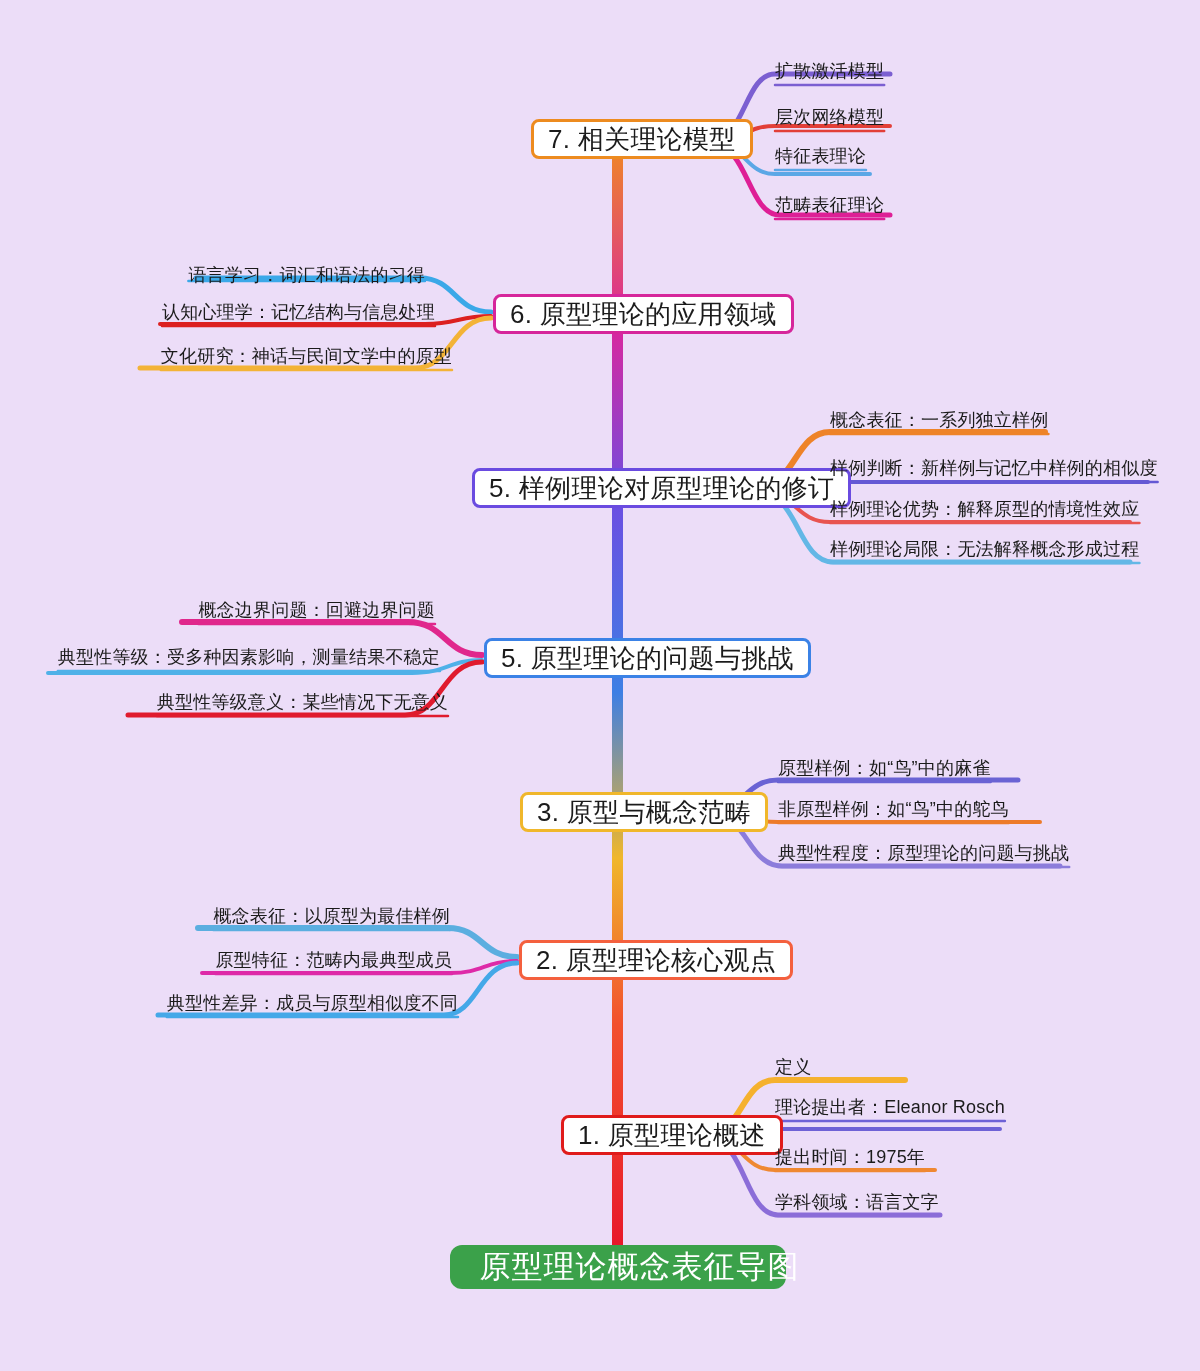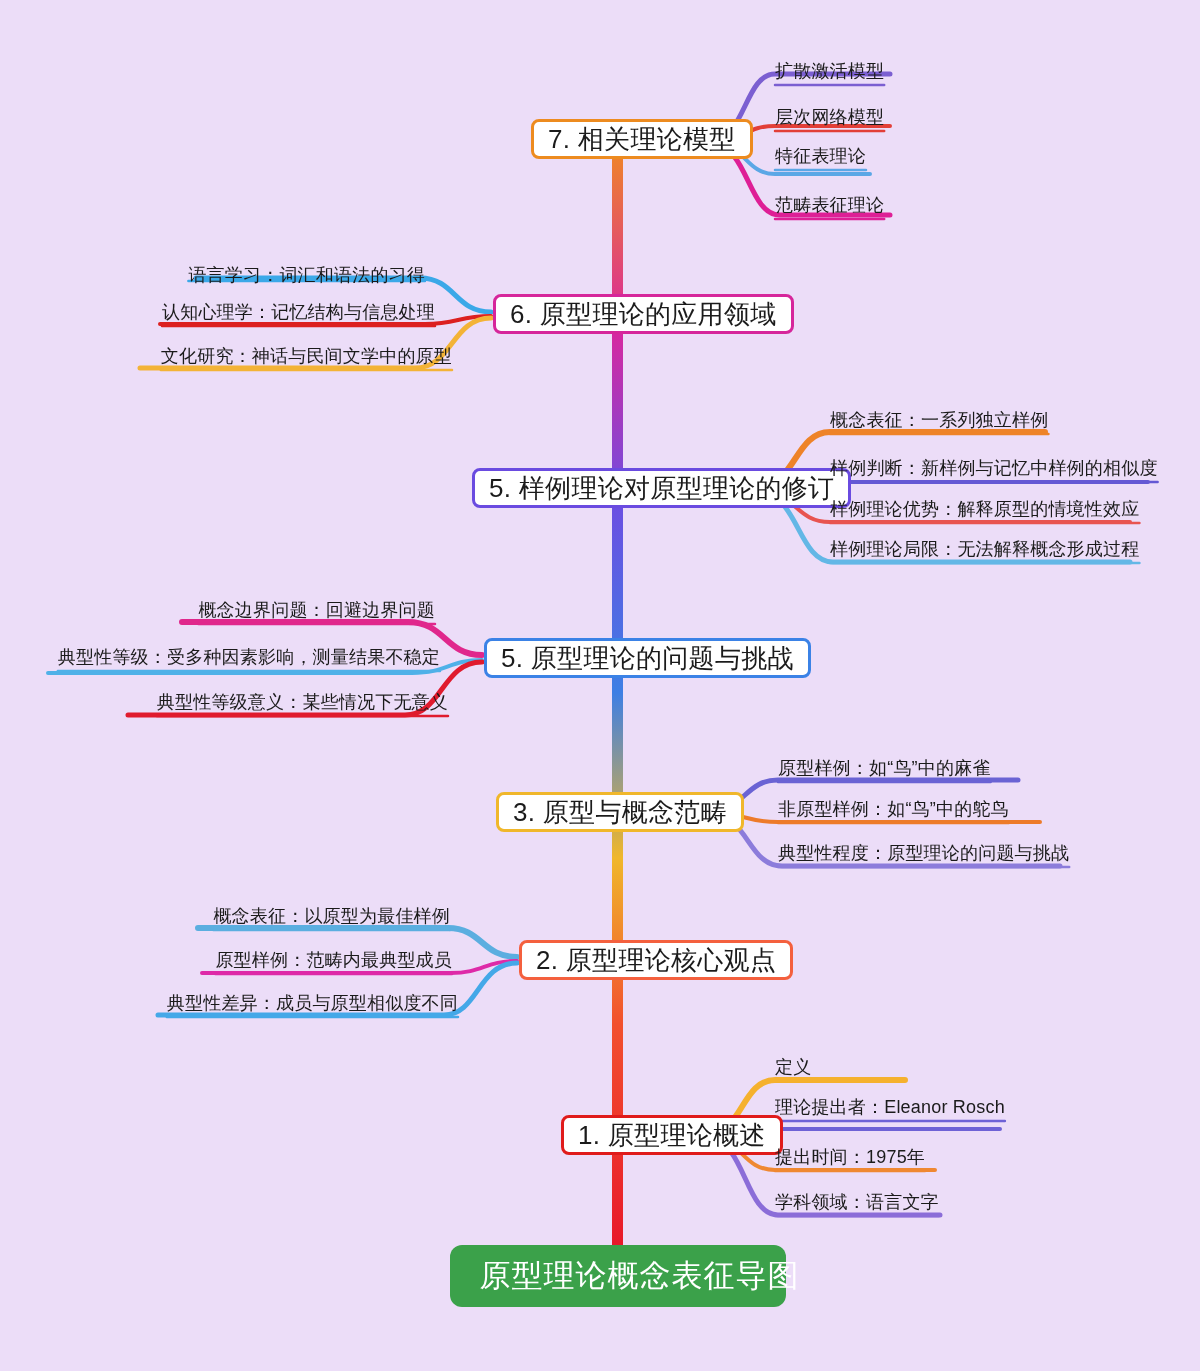--- a/index.html
+++ b/index.html
@@ -154,21 +154,21 @@
   </div>
 
   <div class="node" style="left:472px; top:468px; border-color:#6A4BE0;">
     <span>5. 样例理论对原型理论的修订</span>
   </div>
 
   <div class="node" style="left:484px; top:638px; border-color:#3B82E6;">
     <span>5. 原型理论的问题与挑战</span>
   </div>
 
-  <div class="node" style="left:496px; top:792px; border-color:#F0B72B;">
+  <div class="node" style="left:520px; top:792px; border-color:#F0B72B;">
     <span>3. 原型与概念范畴</span>
   </div>
 
   <div class="node" style="left:519px; top:940px; border-color:#F4603E;">
     <span>2. 原型理论核心观点</span>
   </div>
 
   <div class="node" style="left:561px; top:1115px; border-color:#E01B1B;">
     <span>1. 原型理论概述</span>
   </div>
@@ -189,25 +189,25 @@
 
   <div class="leaf left" style="right:765px; top:601px;">概念边界问题：回避边界问题</div>
   <div class="leaf left" style="right:760px; top:648px;">典型性等级：受多种因素影响，测量结果不稳定</div>
   <div class="leaf left" style="right:752px; top:693px;">典型性等级意义：某些情况下无意义</div>
 
   <div class="leaf right" style="left:778px; top:759px;">原型样例：如“鸟”中的麻雀</div>
   <div class="leaf right" style="left:778px; top:800px;">非原型样例：如“鸟”中的鸵鸟</div>
   <div class="leaf right" style="left:778px; top:844px;">典型性程度：原型理论的问题与挑战</div>
 
   <div class="leaf left" style="right:750px; top:907px;">概念表征：以原型为最佳样例</div>
-  <div class="leaf left" style="right:748px; top:951px;">原型样例：范畴内最典型成员</div>
+  <div class="leaf left" style="right:748px; top:951px;">原型特征：范畴内最典型成员</div>
   <div class="leaf left" style="right:742px; top:994px;margin-left:38px;">典型性差异：成员与原型相似度不同</div>
 
   <div class="leaf right" style="left:775px; top:1058px;">定义</div>
   <div class="leaf right" style="left:775px; top:1098px;">理论提出者：Eleanor Rosch</div>
   <div class="leaf right" style="left:775px; top:1148px;">提出时间：1975年</div>
   <div class="leaf right" style="left:775px; top:1193px;">学科领域：语言文字</div>
 
-  <div id="root-node" style="left:450px; top:1245px; width:336px; height:62px;padding-left:43px;">
+  <div id="root-node" style="left:450px; top:1245px; width:336px; height:44px;padding-left:43px;">
     <span>原型理论概念表征导图</span>
   </div>
 
 </div>
 
 </body></html>

